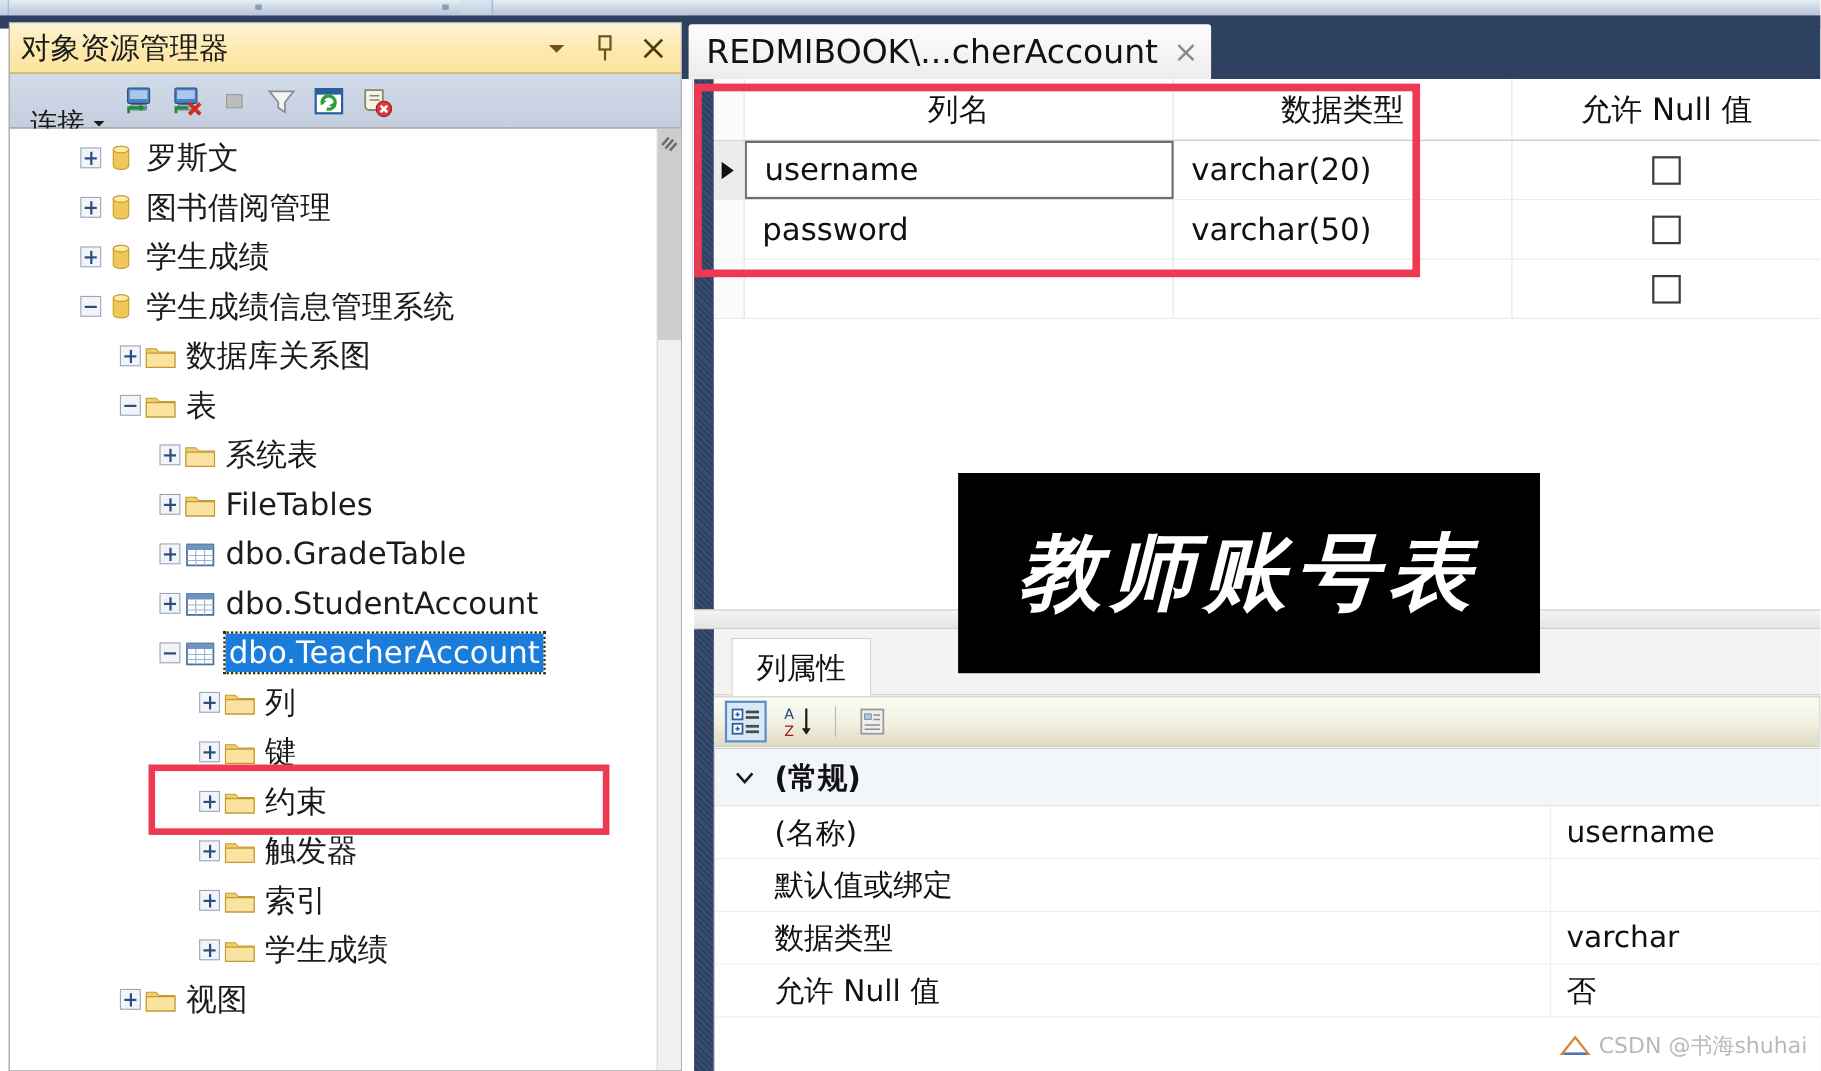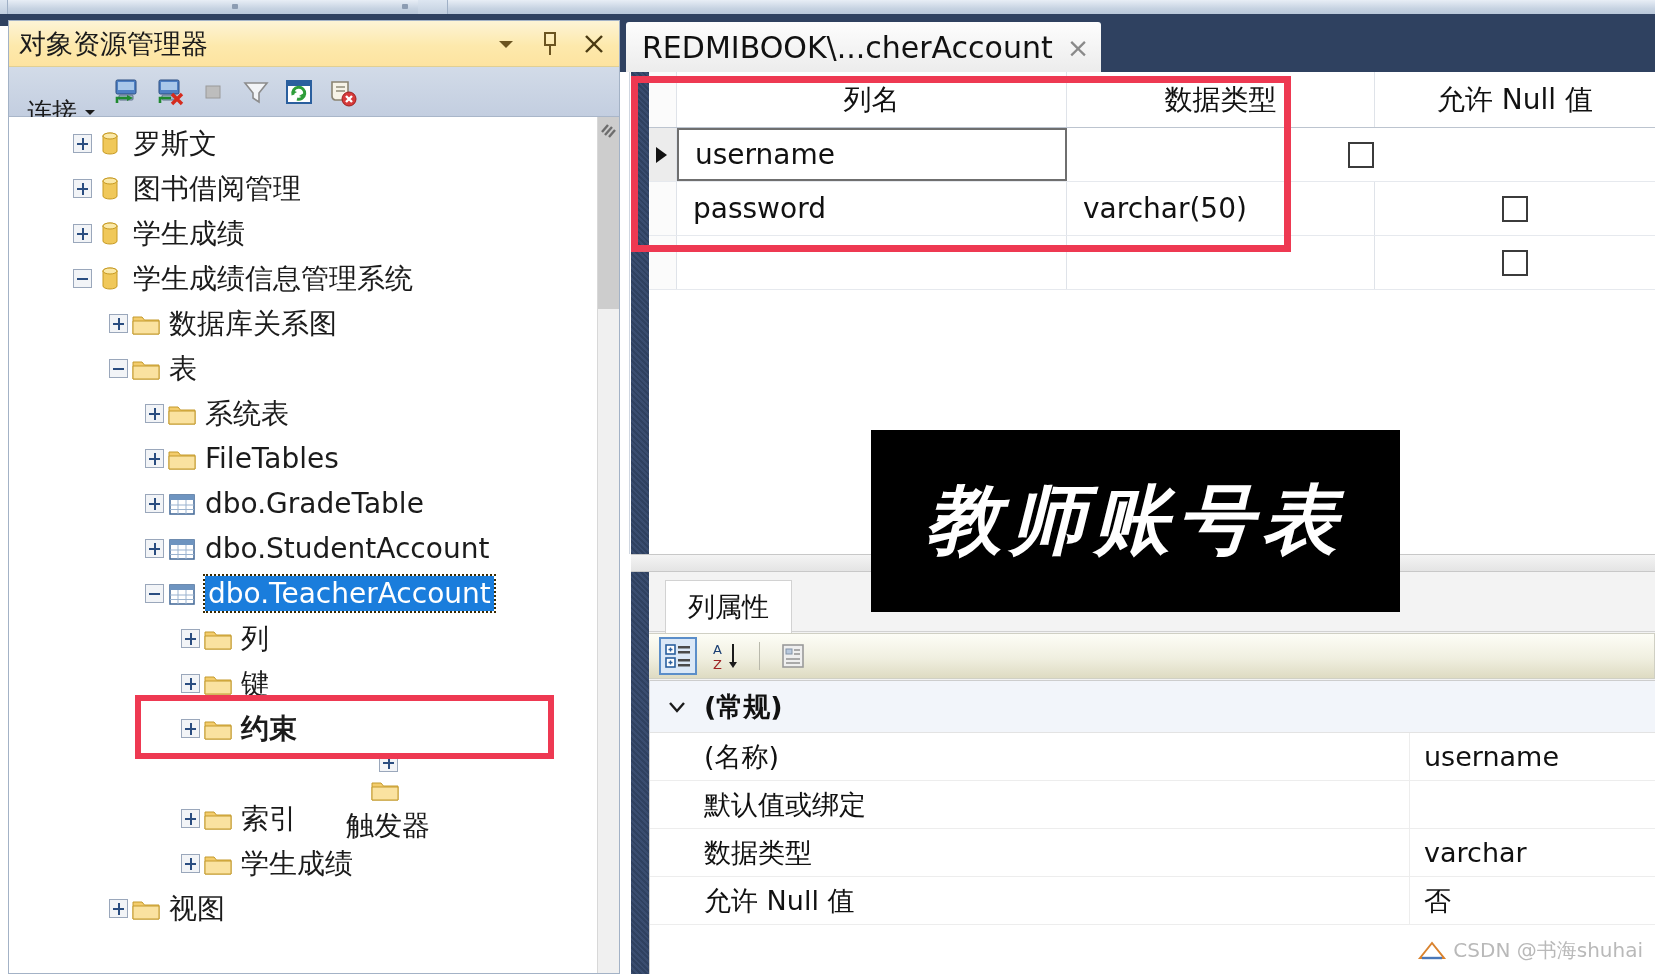--- a/index.html
+++ b/index.html
@@ -520,33 +520,33 @@
               <span class="tv-exp-box plus"></span>
             </span>
             <span class="tv-icon">
               <svg width="30" height="30" viewBox="0 0 30 30">
                 <path d="M2 8 h9 l2.5 3 h14.5 v14 h-26 Z" fill="#f3cc6c" stroke="#c49a2c"></path>
                 <path d="M2 12 h26 v13 h-26 Z" fill="#fae2a0" stroke="#c49a2c"></path>
               </svg>
             </span>
             <span class="tv-label">键</span>
           </div>
-          <div class="tv-row" style="padding-left: 170px; font-weight: bold;">
+          <div class="tv-row" style="padding-left: 170px;">
             <span class="tv-exp">
               <span class="tv-exp-box plus"></span>
             </span>
             <span class="tv-icon">
               <svg width="30" height="30" viewBox="0 0 30 30">
                 <path d="M2 8 h9 l2.5 3 h14.5 v14 h-26 Z" fill="#f3cc6c" stroke="#c49a2c"></path>
                 <path d="M2 12 h26 v13 h-26 Z" fill="#fae2a0" stroke="#c49a2c"></path>
               </svg>
             </span>
             <span class="tv-label">约束</span>
           </div>
-          <div class="tv-row" style="padding-left: 170px; flex-direction: column;">
+          <div class="tv-row" style="padding-left: 170px;">
             <span class="tv-exp">
               <span class="tv-exp-box plus"></span>
             </span>
             <span class="tv-icon">
               <svg width="30" height="30" viewBox="0 0 30 30">
                 <path d="M2 8 h9 l2.5 3 h14.5 v14 h-26 Z" fill="#f3cc6c" stroke="#c49a2c"></path>
                 <path d="M2 12 h26 v13 h-26 Z" fill="#fae2a0" stroke="#c49a2c"></path>
               </svg>
             </span>
             <span class="tv-label">触发器</span>
@@ -620,20 +620,21 @@
           <div class="cell-name">列名</div>
           <div class="cell-type">数据类型</div>
           <div class="cell-null">允许 Null 值</div>
         </div>
         <div id="grid-rows-host">
             <div class="grid-row current">
               <div class="cell-sel">
                 <span class="row-indicator"></span>
               </div>
               <div class="cell-name">username</div>
+              <div class="cell-type">varchar(20)</div>
               <div class="cell-null">
                 <span class="chk"></span>
               </div>
             </div>
             <div class="grid-row">
               <div class="cell-sel"></div>
               <div class="cell-name">password</div>
               <div class="cell-type">varchar(50)</div>
               <div class="cell-null">
                 <span class="chk"></span>

